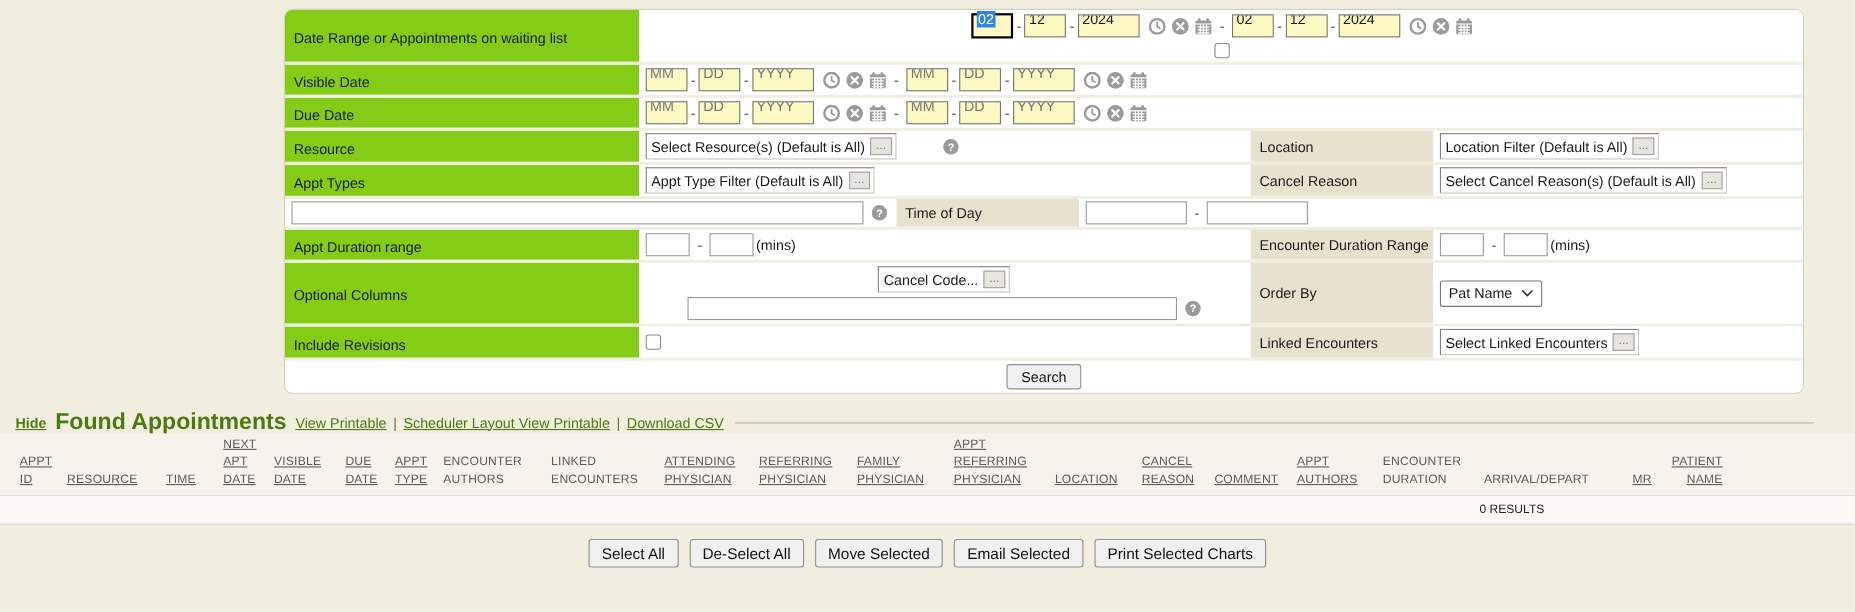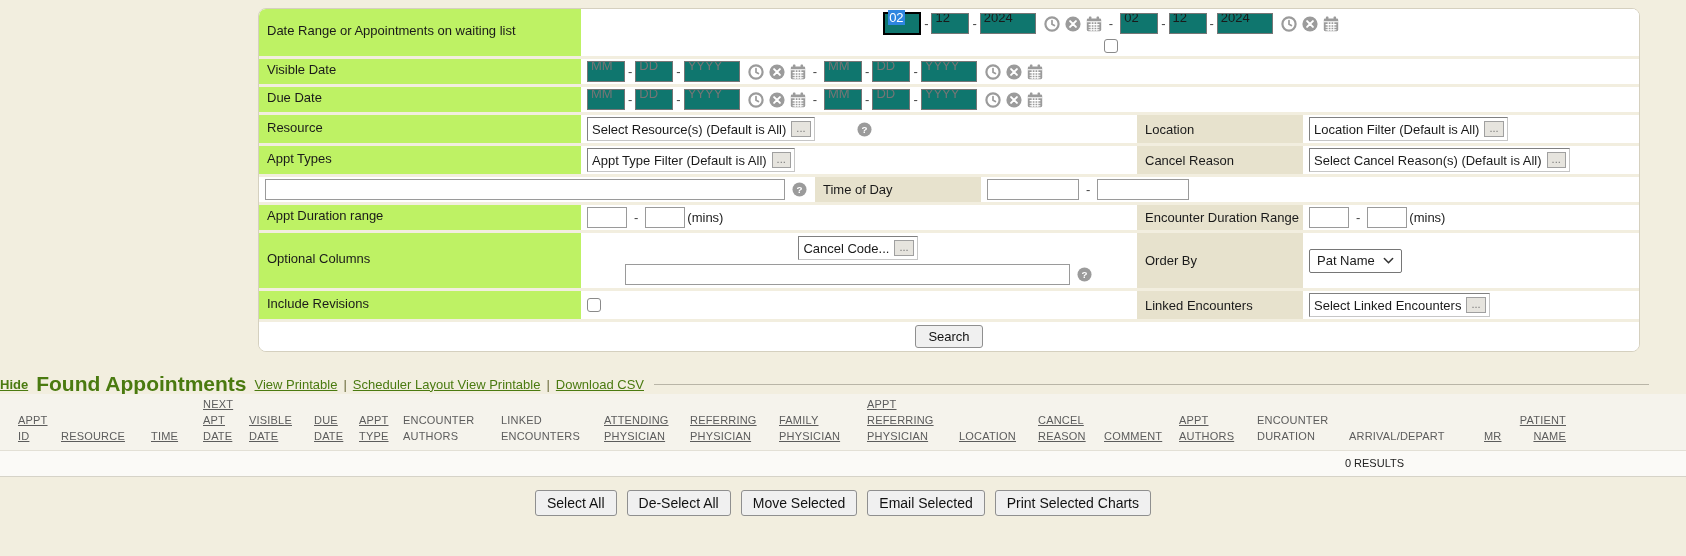--- a/index.html
+++ b/index.html
@@ -14,38 +14,38 @@
   
   .panel {
     position: absolute; left: 258px; top: 8px; width: 1382px;
     background: #fff;
     border: 1px solid #d5d0bf; border-radius: 8px;
     overflow: hidden;
   }
   .row { display: flex; align-items: stretch; background: #fff; border-bottom: 3px solid #f2eedf; }
   .row:last-child { border-bottom: none; }
   .c-label {
-    width: 322px; background: #bef264; padding: 0 4px 4px 8px;
+    width: 322px; background: #84cc16; padding: 8px 4px 4px 8px;
     display: flex; align-items: center; flex: none;
   }
   .c-input {
     width: 552px; background: #fff; padding: 2px 4px 2px 6px;
     display: flex; align-items: center; flex: none;
   }
   .c-input.grow { flex: 1; width: auto; }
   .c-label2 {
     width: 166px; background: #e7e2cd; padding: 4px 4px 4px 8px;
     display: flex; align-items: center; flex: none; margin-left: 4px;
   }
   .c-input2 { flex: 1; background: #fff; padding: 2px 4px 2px 6px; display: flex; align-items: center; }
 
   
   .date-line { display: flex; align-items: center; }
   .date-box, input.date-in {
-    height: 21px; border: 1px solid #767676; background: #0f766e;
+    height: 21px; border: 1px solid #767676; background: #fef9c3;
     font-family: "Liberation Sans", sans-serif; font-size: 13px;
     padding: 0 2px 12px 3px; color: #1a1a1a;
   }
   .w-mm { width: 38px; } .w-dd { width: 38px; } .w-yy { width: 56px; }
   .date-box.focused {
     border: 2px solid #000; height: 23px;
     display: inline-flex; align-items: center;
   }
   .date-box.focused .sel { background: #2e86e0; color: #fff; padding: 0 1px; }
   .dash { margin: 0 3px; color: #444; }
@@ -91,21 +91,21 @@
   .btn {
     font-family: "Liberation Sans", sans-serif; font-size: 13px; color: #111;
     background: #f0f0f0; border: 1px solid #8f8f8f; border-radius: 3px;
     padding: 3px 12px; cursor: pointer;
   }
   .search-row { justify-content: center; padding: 3px 0; display: flex; background: #fff; }
 
   
   .res-head {
     position: absolute; left: 0; top: 372px; width: 1649px;
-    display: flex; align-items: center; 
+    display: flex; align-items: center; padding-left: 14px;
   }
   .res-head a, .res-head .link { cursor: pointer; }
   .hide-link { color: #4a7a10; font-weight: bold; font-size: 13px; text-decoration: underline; }
   .res-title { color: #4a7a10; font-weight: bold; font-size: 21px; margin: 0 8px; }
   .res-link { color: #4a7a10; font-size: 13px; text-decoration: underline; }
   .res-sep { color: #69693a; font-size: 13px; margin: 0 6px; }
   .res-rule { flex: 1; border-top: 1px solid #b9b5a7; margin-left: 10px; }
 
   .hdr-band {
     position: absolute; left: 0; top: 394px; width: 1686px; height: 56px;

